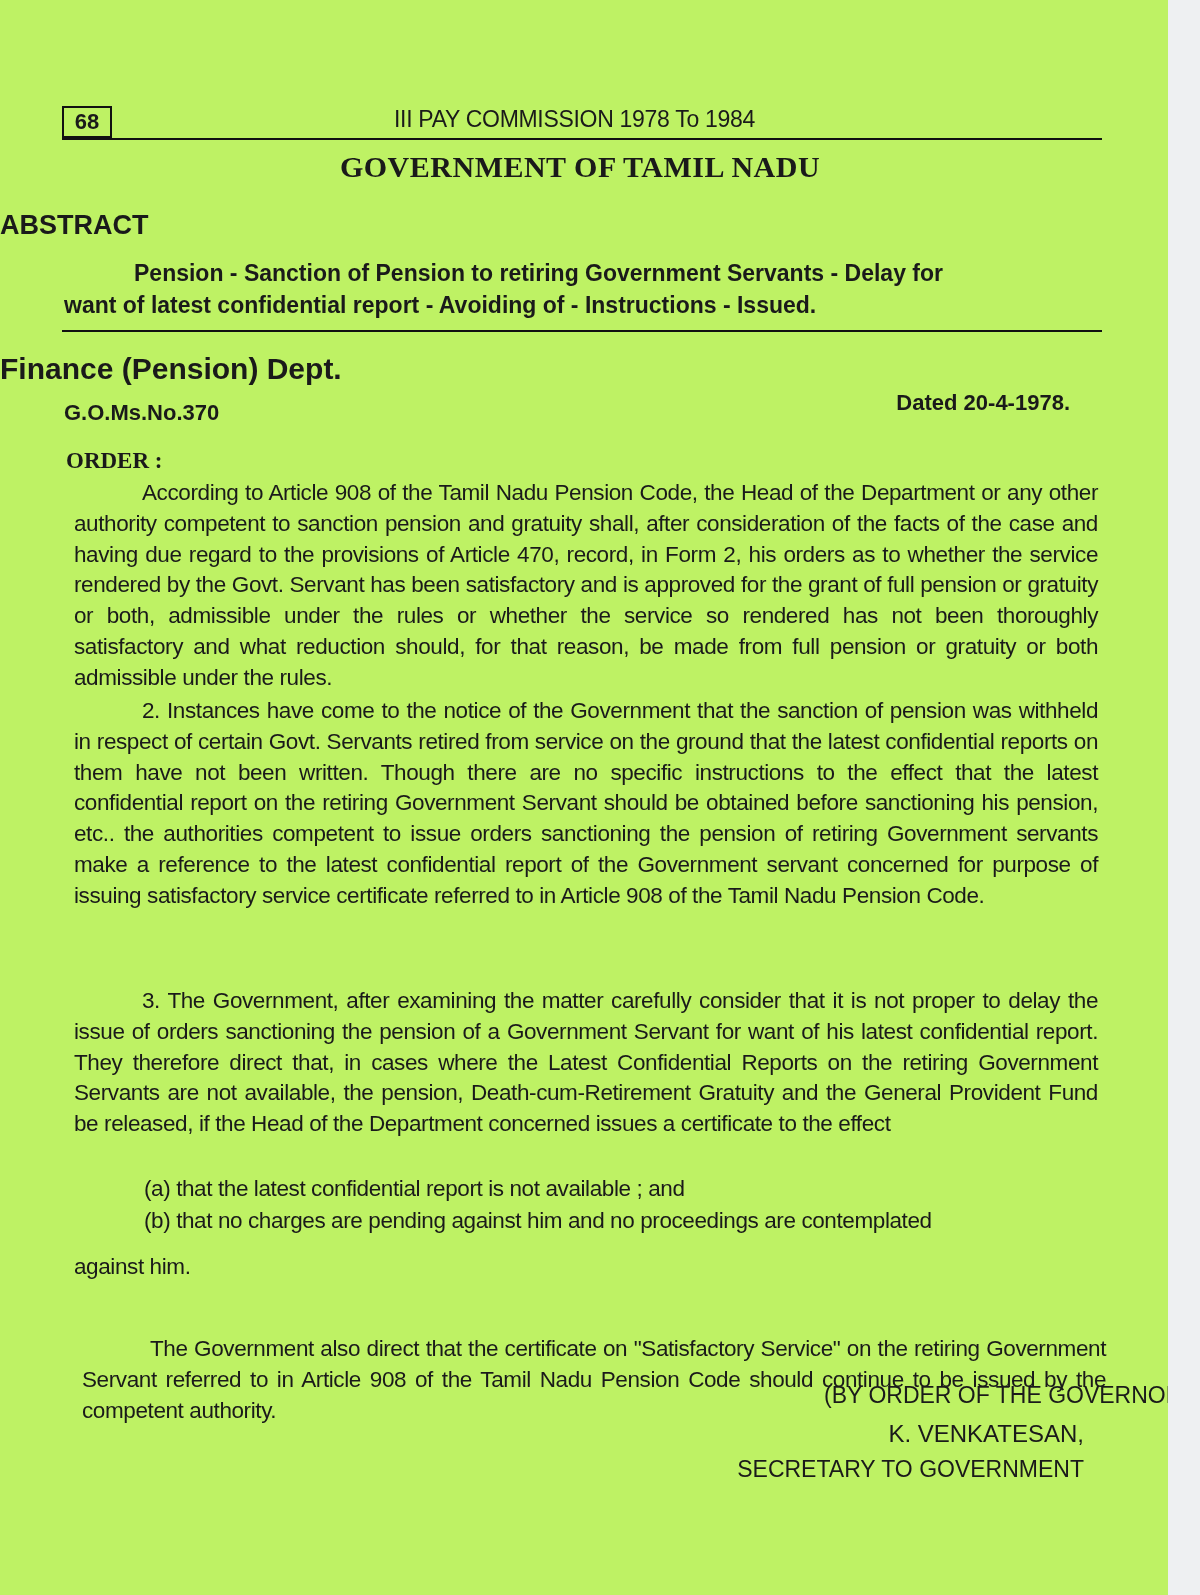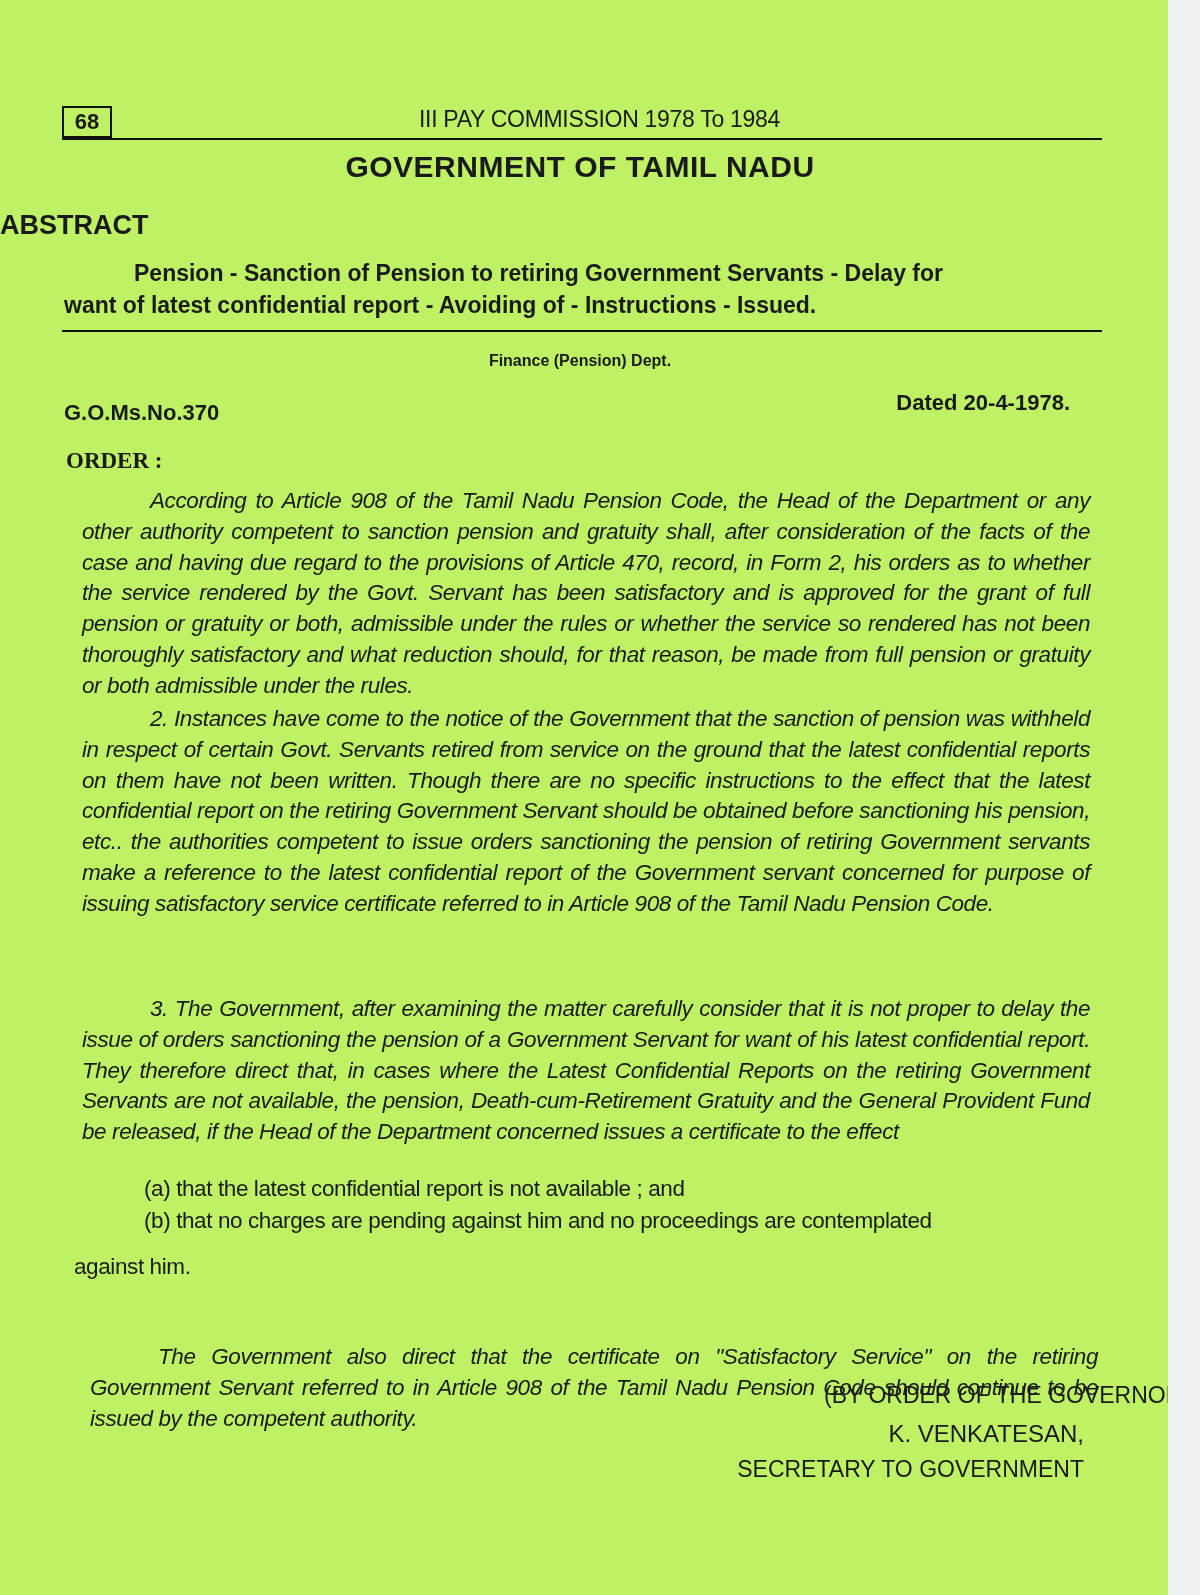--- a/index.html
+++ b/index.html
@@ -20,52 +20,52 @@
   }
   .hdr {
     position: absolute; left: 62px; top: 106px; width: 1040px; height: 30px;
   }
   .pgbox {
     position: absolute; left: 0; top: 0; width: 46px; height: 28px;
     border: 2px solid #111; font-weight: bold; font-size: 22px;
     text-align: center; line-height: 28px; box-sizing: content-box;
   }
   .runhead {
-    position: absolute; left: 332px; top: 0; font-size: 23px; letter-spacing: -0.3px; margin-left: 25px;
+    position: absolute; left: 332px; top: 0; font-size: 23px; letter-spacing: -0.3px;
   }
   .rule { position: absolute; height: 2px; background: #111; }
   .title {
     position: absolute; left: 0; width: 1160px; text-align: center;
-    font-family: Liberation Sans, sans-serif; font-weight: bold; font-size: 30px;
+    font-family: Liberation Serif, serif; font-weight: bold; font-size: 30px;
     top: 150px; letter-spacing: 0.5px;
   }
   .abstract {
     position: absolute; left: 0; width: 1160px; text-align: left;
     top: 210px; font-size: 27px; font-weight: bold;
   }
   .subject {
     position: absolute; left: 64px; width: 1040px; top: 257px;
     font-size: 23px; font-weight: bold; line-height: 32px;
   }
   .subject .l1 { display: block; padding-left: 70px; text-align: justify; }
   .dept {
-    position: absolute; left: 0; width: 1160px; text-align: center;
-    top: 352px; font-size: 16px; font-weight: bold;
+    position: absolute; left: 0; width: 1160px; text-align: left;
+    top: 352px; font-size: 30px; font-weight: bold;
   }
   .gono { position: absolute; left: 64px; top: 400px; font-size: 22px; font-weight: bold; }
   .dated { position: absolute; right: 98px; top: 390px; font-size: 22px; font-weight: bold; }
   .order {
     position: absolute; left: 66px; top: 448px; font-size: 23px; font-weight: bold;
     font-family: "Liberation Serif", serif;
   }
   .body {
     position: absolute; left: 66px; width: 1040px; font-size: 22.5px;
     line-height: 30.8px; text-align: justify; letter-spacing: -0.4px;
   }
-  .body p { margin: 16px; text-indent: 68px; font-style: italic; }
+  .body p { margin: 8px; text-indent: 68px; }
   .p1 { top: 470px; }
   .p2 { top: 688px; }
   .p3 { top: 978px; }
   .item { position: absolute; left: 144px; font-size: 22.5px; letter-spacing: -0.4px; }
   .ia { top: 1176px; }
   .ib { top: 1208px; width: 970px; }
   .against { position: absolute; left: 74px; top: 1254px; font-size: 22.5px; letter-spacing: -0.4px; }
   .p4 { top: 1326px; left: 74px; width: 1040px; }
   .byorder {
     position: absolute; left: 0; width: 1190px; text-align: right; top: 1382px;

